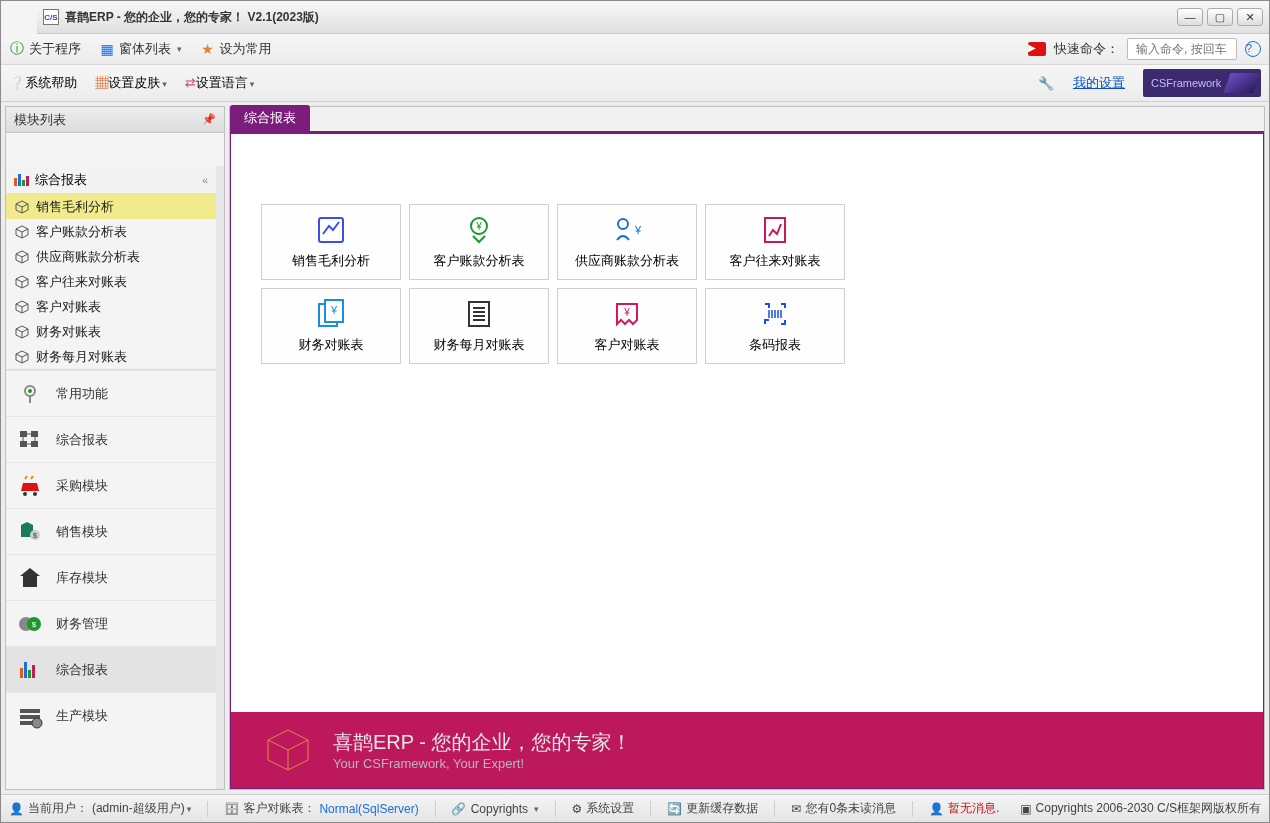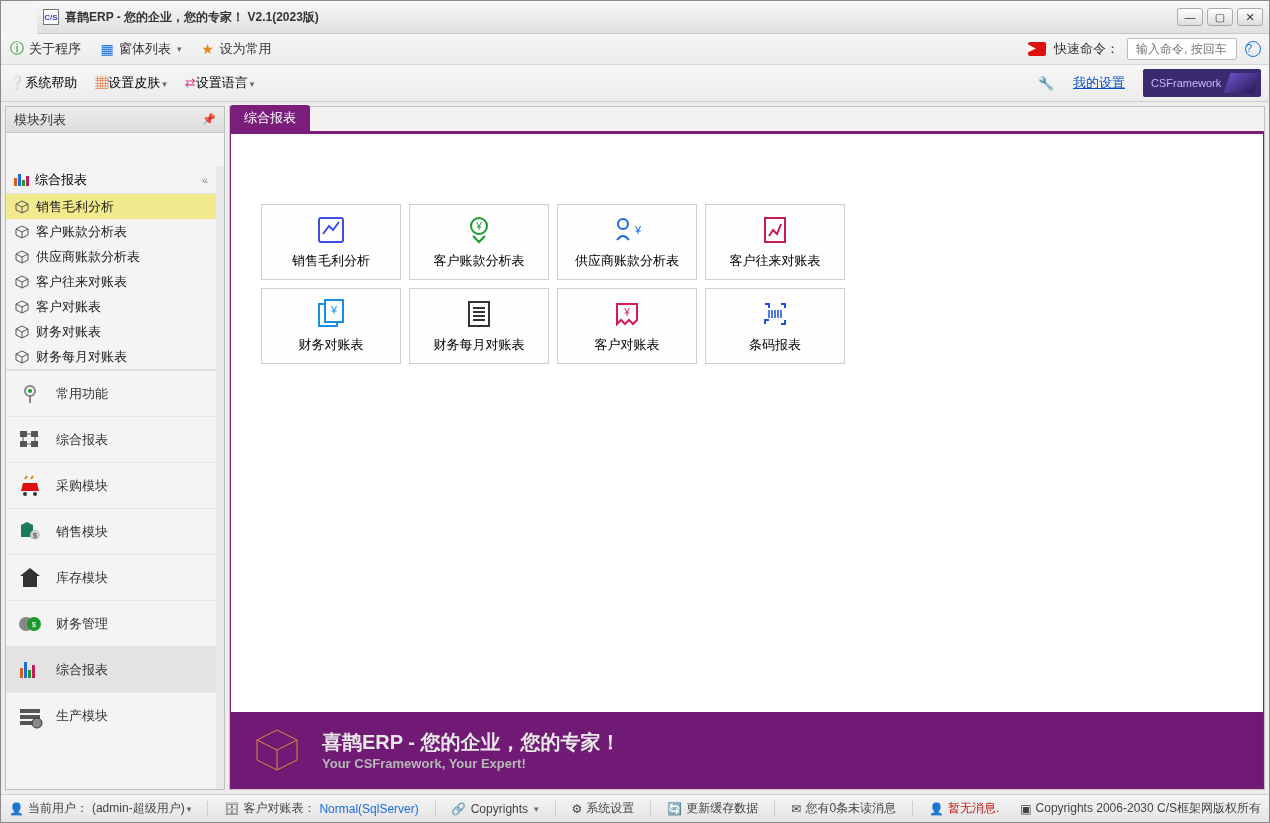--- a/index.html
+++ b/index.html
@@ -40,21 +40,21 @@
 .sb-module .micon{width:28px;height:28px;display:flex;align-items:center;justify-content:center;}
 .sb-scroll{width:8px;background:#e8e8e8;}
 .main{flex:1;display:flex;flex-direction:column;border:1px solid #bfbfbf;background:#fff;min-width:0;}
 .tabs{height:26px;display:flex;align-items:flex-end;background:#f1f1f1;border-bottom:2px solid #7b1e7b;}
 .tab{height:26px;padding:0 14px;display:flex;align-items:center;font-size:13px;color:#fff;background:#7b1e7b;border-top-left-radius:3px;border-top-right-radius:3px;cursor:pointer;}
 .content{flex:1;display:flex;flex-direction:column;min-height:0;border:1px solid #7b1e7b;margin:0;}
 .content-inner{flex:1;padding:70px 30px 0 30px;overflow:auto;background:#fff;}
 .tile-grid{display:grid;grid-template-columns:repeat(4,140px);gap:8px;}
 .tile{height:76px;border:1px solid #cfcfcf;background:#fefefe;display:flex;flex-direction:column;align-items:center;justify-content:center;cursor:pointer;font-size:13px;gap:6px;}
 .tile .ticon{width:32px;height:32px;display:flex;align-items:center;justify-content:center;}
-.footer-banner{height:76px;background:#701a75;margin:0;display:flex;align-items:center;padding:0 21px;gap:20px;color:#ddd;font-weight:bold;}
+.footer-banner{height:76px;background:#be185d;margin:0;display:flex;align-items:center;padding:0 32px;gap:20px;color:#ddd;}
 .footer-banner .fb-icon{width:50px;height:50px;display:flex;align-items:center;justify-content:center;}
 .footer-banner .fb-title{font-size:20px;color:#e8e8e8;}
 .footer-banner .fb-sub{font-size:13px;color:#b8b8b8;}
 .statusbar{height:28px;display:flex;align-items:center;padding:0 8px;font-size:12px;color:#444;background:linear-gradient(#f4f4f4,#e4e4e4);border-top:1px solid #cfcfcf;gap:16px;}
 .statusbar .chunk{display:flex;align-items:center;gap:4px;white-space:nowrap;}
 .statusbar .sep{width:1px;height:16px;background:#ccc;}
 .statusbar .warn{color:#c41515;}
 .statusbar .copy{margin-left:auto;}
 svg{display:block;}
 .drop::after{content:"▾";font-size:9px;margin-left:2px;color:#666;}

